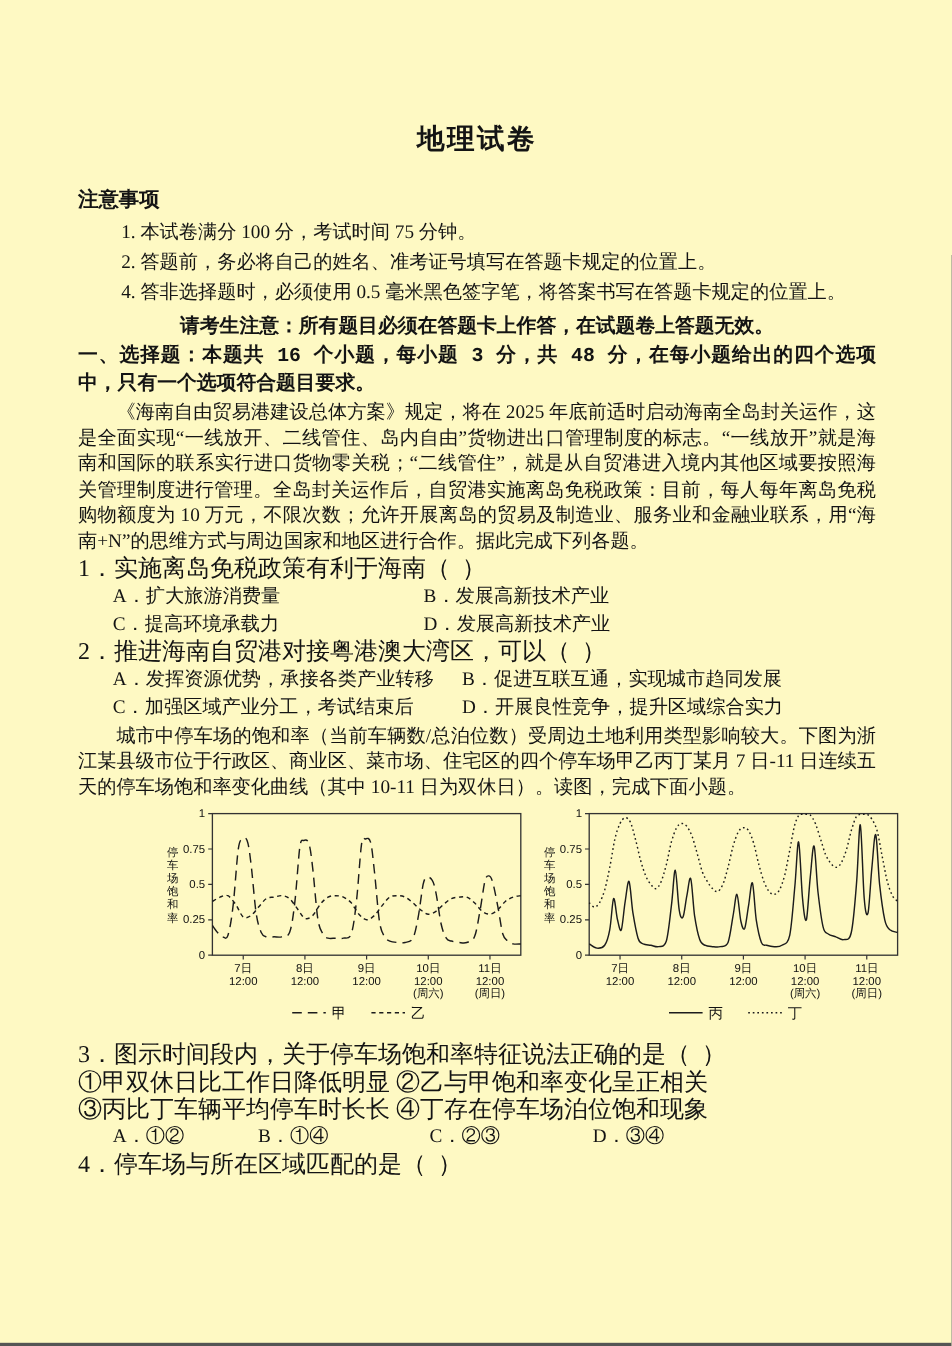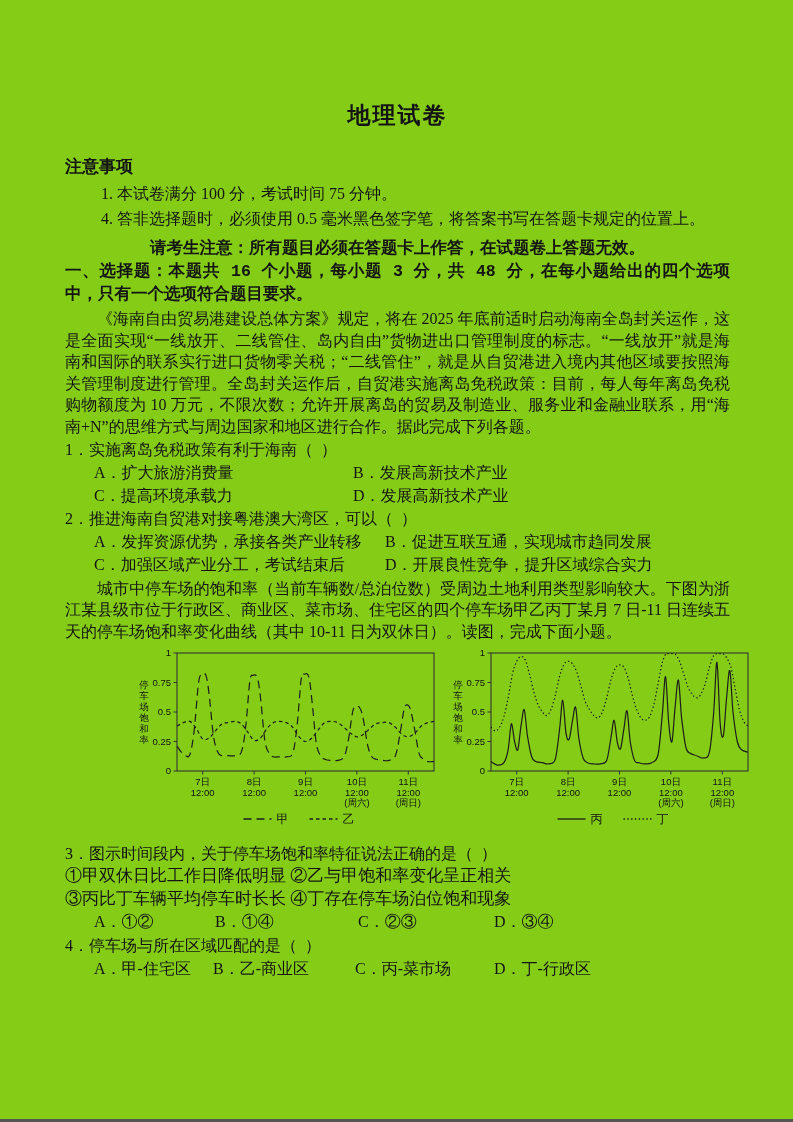--- a/index.html
+++ b/index.html
@@ -1,19 +1,19 @@
 <!DOCTYPE html>
 <html lang="zh"><head>
 <meta charset="utf-8">
 <style>
   html,body{margin:0;padding:0;background:#888;}
   .page{
     position:relative;
     width:793px;height:1122px;
-    background:#84cc16;
+    background:#fef9c3;
     margin:0 auto;
     overflow:hidden;
     font-family:"Liberation Serif","DejaVu Serif",serif;
     color:#141414;
   }
   .content{padding:100px 63px 0 65px;}
   .doc-title{
     margin:0 0 24px 0;
     text-align:center;
     font-family:"Liberation Sans","DejaVu Sans",sans-serif;
@@ -34,49 +34,50 @@
   }
   .section-heading{
     margin:1px 0 0 0;
     font-family:Liberation Mono, monospace;
     font-weight:bold;font-size:16.5px;line-height:23px;text-align:justify;
   }
   .passage{
     margin:2px 0 0 0;font-size:16px;line-height:21.6px;
     text-indent:32px;text-align:justify;white-space:pre-wrap;
   }
-  .stem{margin:0;font-size:16px;line-height:23px;white-space:pre-wrap;}
+  .stem{margin:0;font-size:20px;line-height:23px;white-space:pre-wrap;}
   .opt-grid{display:grid;padding-left:29px;font-size:16px;line-height:23px;}
   .opt-grid.cols-q1{grid-template-columns:259px 1fr;}
   .opt-grid.cols-q2{grid-template-columns:291px 1fr;}
   .opt-row{display:flex;padding-left:29px;font-size:16px;line-height:24px;}
   .opt-row span{white-space:pre-wrap;}
   .q3-opts span:nth-child(1){width:121px;}
   .q3-opts span:nth-child(2){width:143px;}
   .q3-opts span:nth-child(3){width:136px;}
   .q4-opts span:nth-child(1){width:119px;}
   .q4-opts span:nth-child(2){width:142px;}
   .q4-opts span:nth-child(3){width:139px;}
-  .statement{margin:0;font-size:17px;line-height:22.5px;white-space:pre-wrap;}
+  .statement{margin:0;font-size:20px;line-height:22.5px;white-space:pre-wrap;}
   .charts{display:flex;gap:6px;margin:4px 0 2px 70px;}
   .charts figure{margin:0;}
   .bottom-rule{
     position:absolute;left:0;right:0;bottom:0;height:3px;background:#555;
   }
 </style>
 </head>
 <body>
 
 <div class="page">
   <div class="content">
 
     <h1 class="doc-title">地理试卷</h1>
 
     <p class="notice-heading">注意事项</p>
     <p class="notice-item">1. 本试卷满分 100 分，考试时间 75 分钟。</p>
+    <p class="notice-item">2. 答题前，务必将自己的姓名、准考证号填写在答题卡规定的位置上。</p>
     <p class="notice-item">4. 答非选择题时，必须使用 0.5 毫米黑色签字笔，将答案书写在答题卡规定的位置上。</p>
 
     <p class="exam-note">请考生注意：所有题目必须在答题卡上作答，在试题卷上答题无效。</p>
 
     <p class="section-heading">一、选择题：本题共 16 个小题，每小题 3 分，共 48 分，在每小题给出的四个选项中，只有一个选项符合题目要求。</p>
 
     <p class="passage">《海南自由贸易港建设总体方案》规定，将在 2025 年底前适时启动海南全岛封关运作，这是全面实现“一线放开、二线管住、岛内自由”货物进出口管理制度的标志。“一线放开”就是海南和国际的联系实行进口货物零关税；“二线管住”，就是从自贸港进入境内其他区域要按照海关管理制度进行管理。全岛封关运作后，自贸港实施离岛免税政策：目前，每人每年离岛免税购物额度为 10 万元，不限次数；允许开展离岛的贸易及制造业、服务业和金融业联系，用“海南+N”的思维方式与周边国家和地区进行合作。据此完成下列各题。</p>
 
     <p class="stem">1．实施离岛免税政策有利于海南（  ）</p>
     <div class="opt-grid cols-q1">
@@ -187,22 +188,16 @@
     <p class="statement">①甲双休日比工作日降低明显 ②乙与甲饱和率变化呈正相关</p>
     <p class="statement">③丙比丁车辆平均停车时长长 ④丁存在停车场泊位饱和现象</p>
     <div class="opt-row q3-opts">
       <span>A．①②</span>
       <span>B．①④</span>
       <span>C．②③</span>
       <span>D．③④</span>
     </div>
 
     <p class="stem">4．停车场与所在区域匹配的是（  ）</p>
-    <div class="opt-row q4-opts">
-      <span>A．甲-住宅区</span>
-      <span>B．乙-商业区</span>
-      <span>C．丙-菜市场</span>
-      <span>D．丁-行政区</span>
-    </div>
 
   </div>
   <div class="bottom-rule"></div>
 </div>
 
 </body></html>

